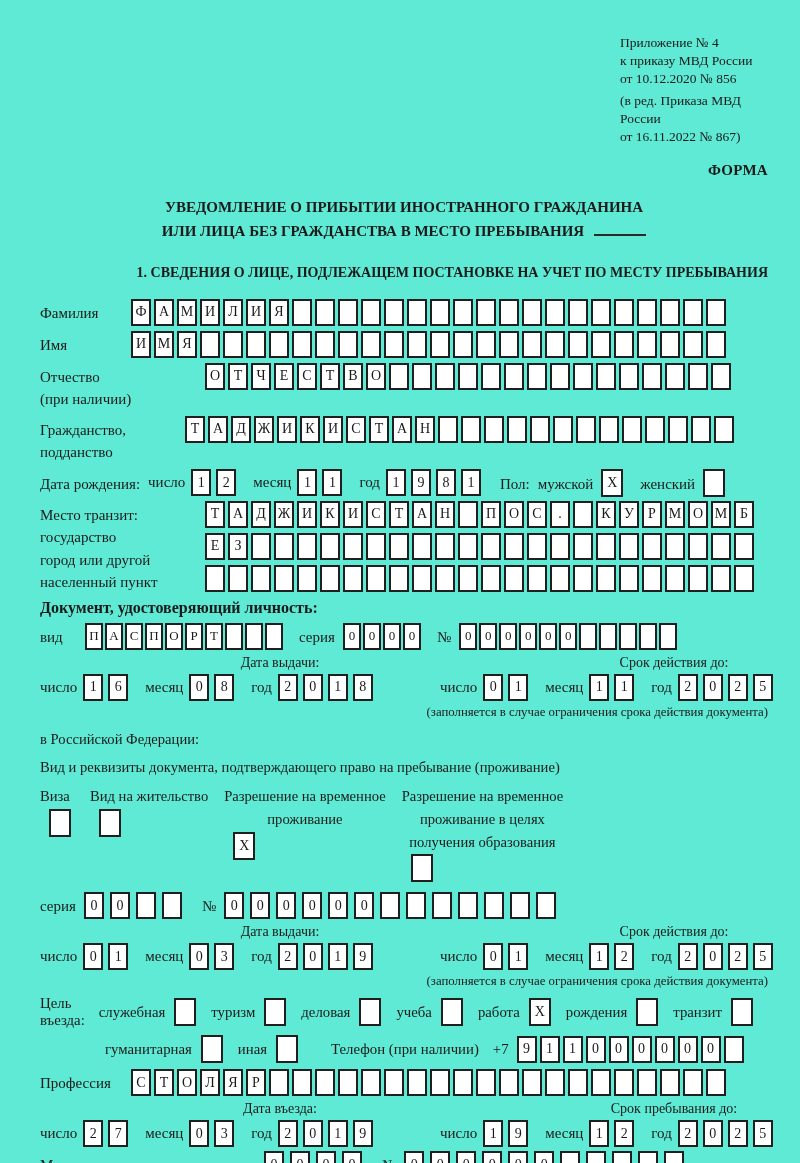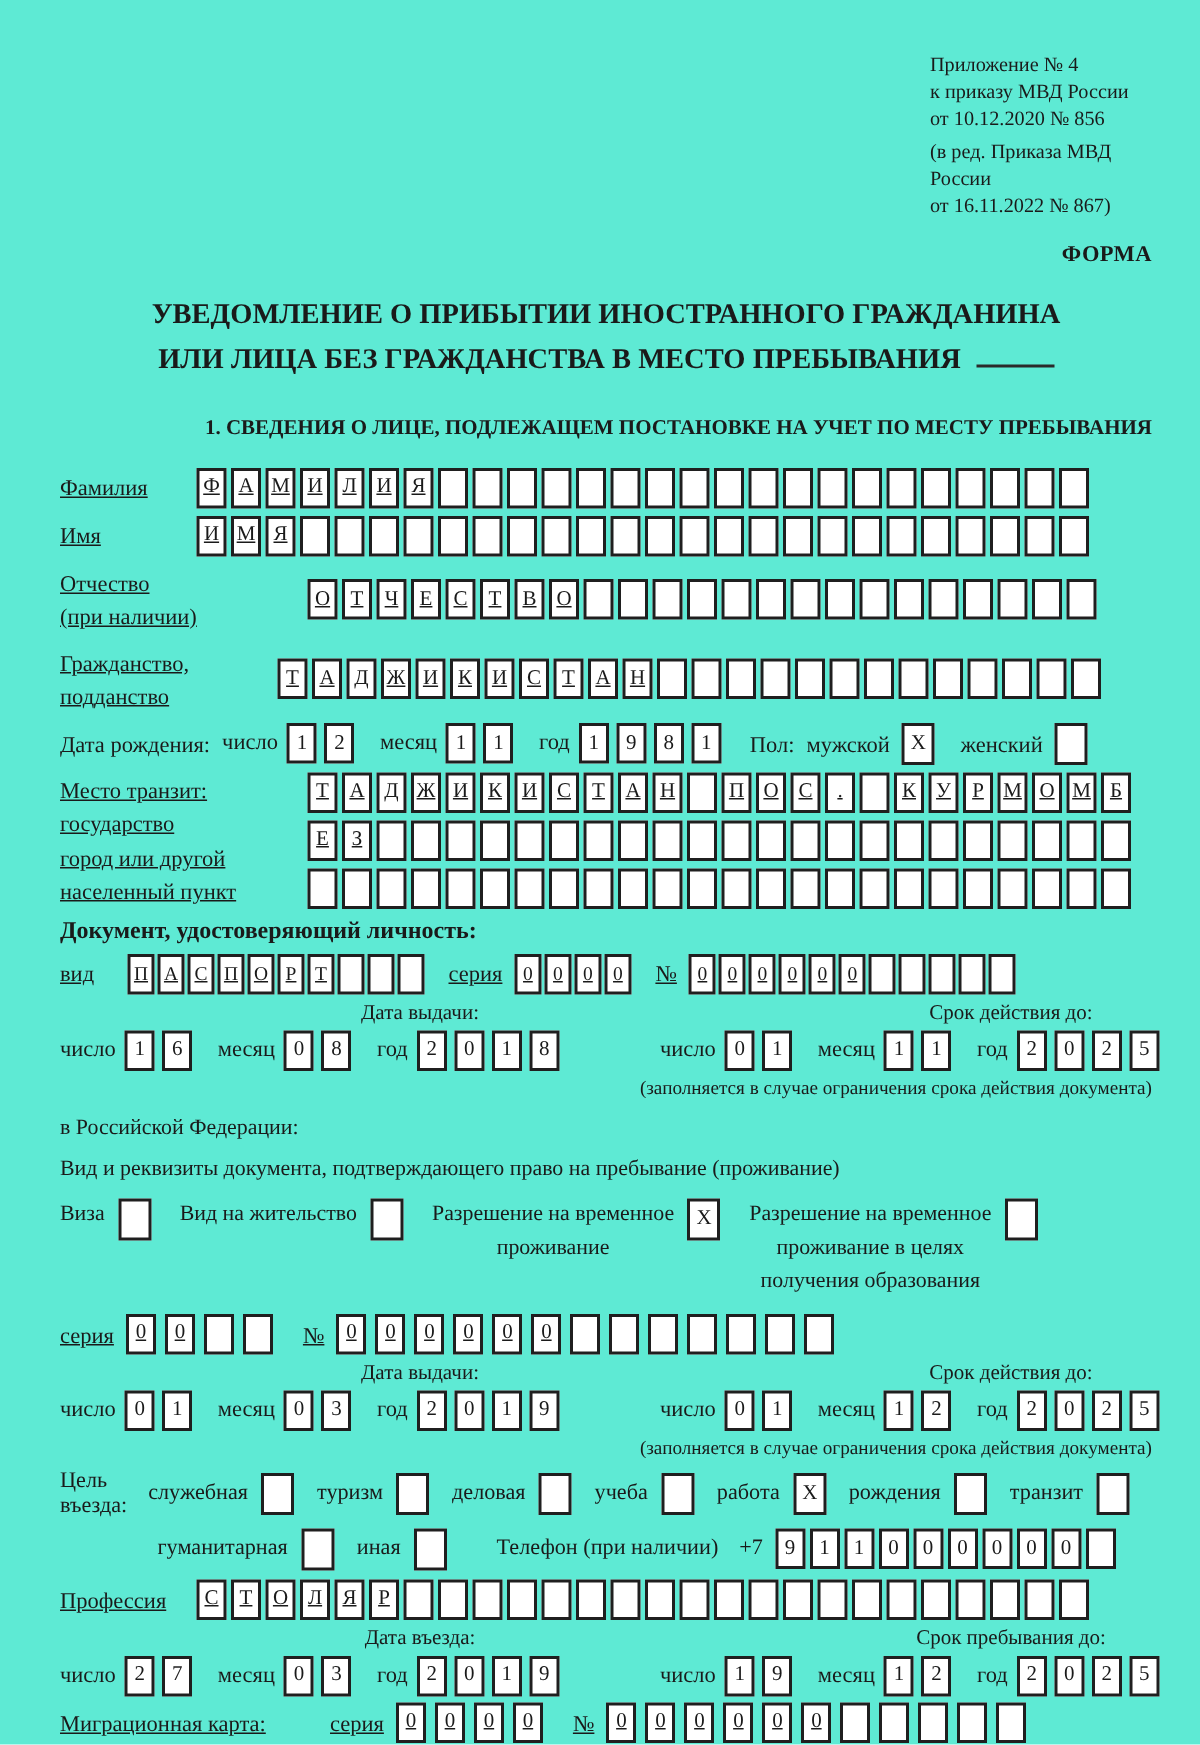--- a/index.html
+++ b/index.html
@@ -3,26 +3,26 @@
 <meta charset="utf-8">
 <style>
   html,body{margin:0;padding:0;background:#fff;}
   .page{width:800px;height:1163px;background:#5eead4;color:#1a1a1a;
         font-family:"Liberation Serif",serif;box-sizing:border-box;
         padding:34px 32px 0 40px;overflow:hidden;position:relative;}
   
   .hdr{margin-left:580px;font-size:13.5px;line-height:1.32;}
   .hdr .gap{margin-top:5px;}
   .forma{text-align:right;font-weight:700;font-size:15px;margin-top:16px;letter-spacing:.3px;}
-  .title{text-align:center;font-weight:700;font-size:19px;line-height:1.6;margin-top:16px;}
+  .title{text-align:center;font-weight:700;font-size:15px;line-height:1.6;margin-top:16px;}
   .blank{display:inline-block;width:52px;border-bottom:2px solid #2a2a2a;height:4px;margin-left:10px;}
   .sec{font-weight:700;font-size:14px;text-align:right;margin-top:22px;}
   .body{margin-top:18px;}
   
-  .frow{display:flex;align-items:center;margin-bottom:5px;font-size:15px;text-decoration:underline;}
+  .frow{display:flex;align-items:flex-start;margin-bottom:5px;font-size:15px;}
   .lbl{flex:0 0 auto;line-height:1.5;padding-top:3px;}
   .w45{width:45px}.w91{width:91px}.w100{width:100px}.w145{width:145px}.w165{width:165px}
   .cells{display:flex;flex:0 0 auto;}
   .cell{box-sizing:content-box;width:16px;height:23px;border:2px solid #1f1f1f;margin-right:3px;
         display:inline-flex;align-items:center;justify-content:center;font-size:14px;flex:0 0 auto;background:#fff;}
   .sm .cell{width:14px;margin-right:2px;font-size:13px;}
   .sp .cell{margin-right:6px;}
   .stack{display:flex;flex-direction:column;gap:5px;flex:0 0 auto;}
   .inl{padding-top:3px;}
   .ml14{margin-left:14px;margin-right:8px;}
@@ -37,21 +37,21 @@
   .dhalf{display:flex;align-items:center;}
   .dhalf-l{width:400px;flex:0 0 auto;}
   .dategroup{display:inline-flex;align-items:center;}
   .dategroup .dlab{margin:0 6px 0 12px;}
   .dategroup .dlab:first-child{margin-left:0;}
   .dategroup .cell{margin-right:5px;}
   .note{font-size:12.8px;text-align:right;margin:0 0 6px;}
   .intro{font-size:14.6px;line-height:1.9;}
   
   .opts{display:flex;align-items:flex-start;margin:4px 0 10px;font-size:14.6px;}
-  .opt{display:flex;align-items:flex-start;margin-right:16px;}
+  .opt{display:flex;align-items:flex-start;margin-right:16px;flex-direction:column;}
   .opt-label{text-align:center;line-height:1.55;}
   .opt .cbx{margin-left:9px;margin-top:1px;}
   
   .purpose{display:flex;align-items:center;font-size:14.8px;margin:2px 0 6px;flex-wrap:nowrap;}
   .purpose .plab{margin-right:9px;}
   .purpose .cbx{margin-right:15px;}
   .indent65{padding-left:65px;}
   .phone-lab{margin:0 14px 0 18px;}
 </style>
 </head>

